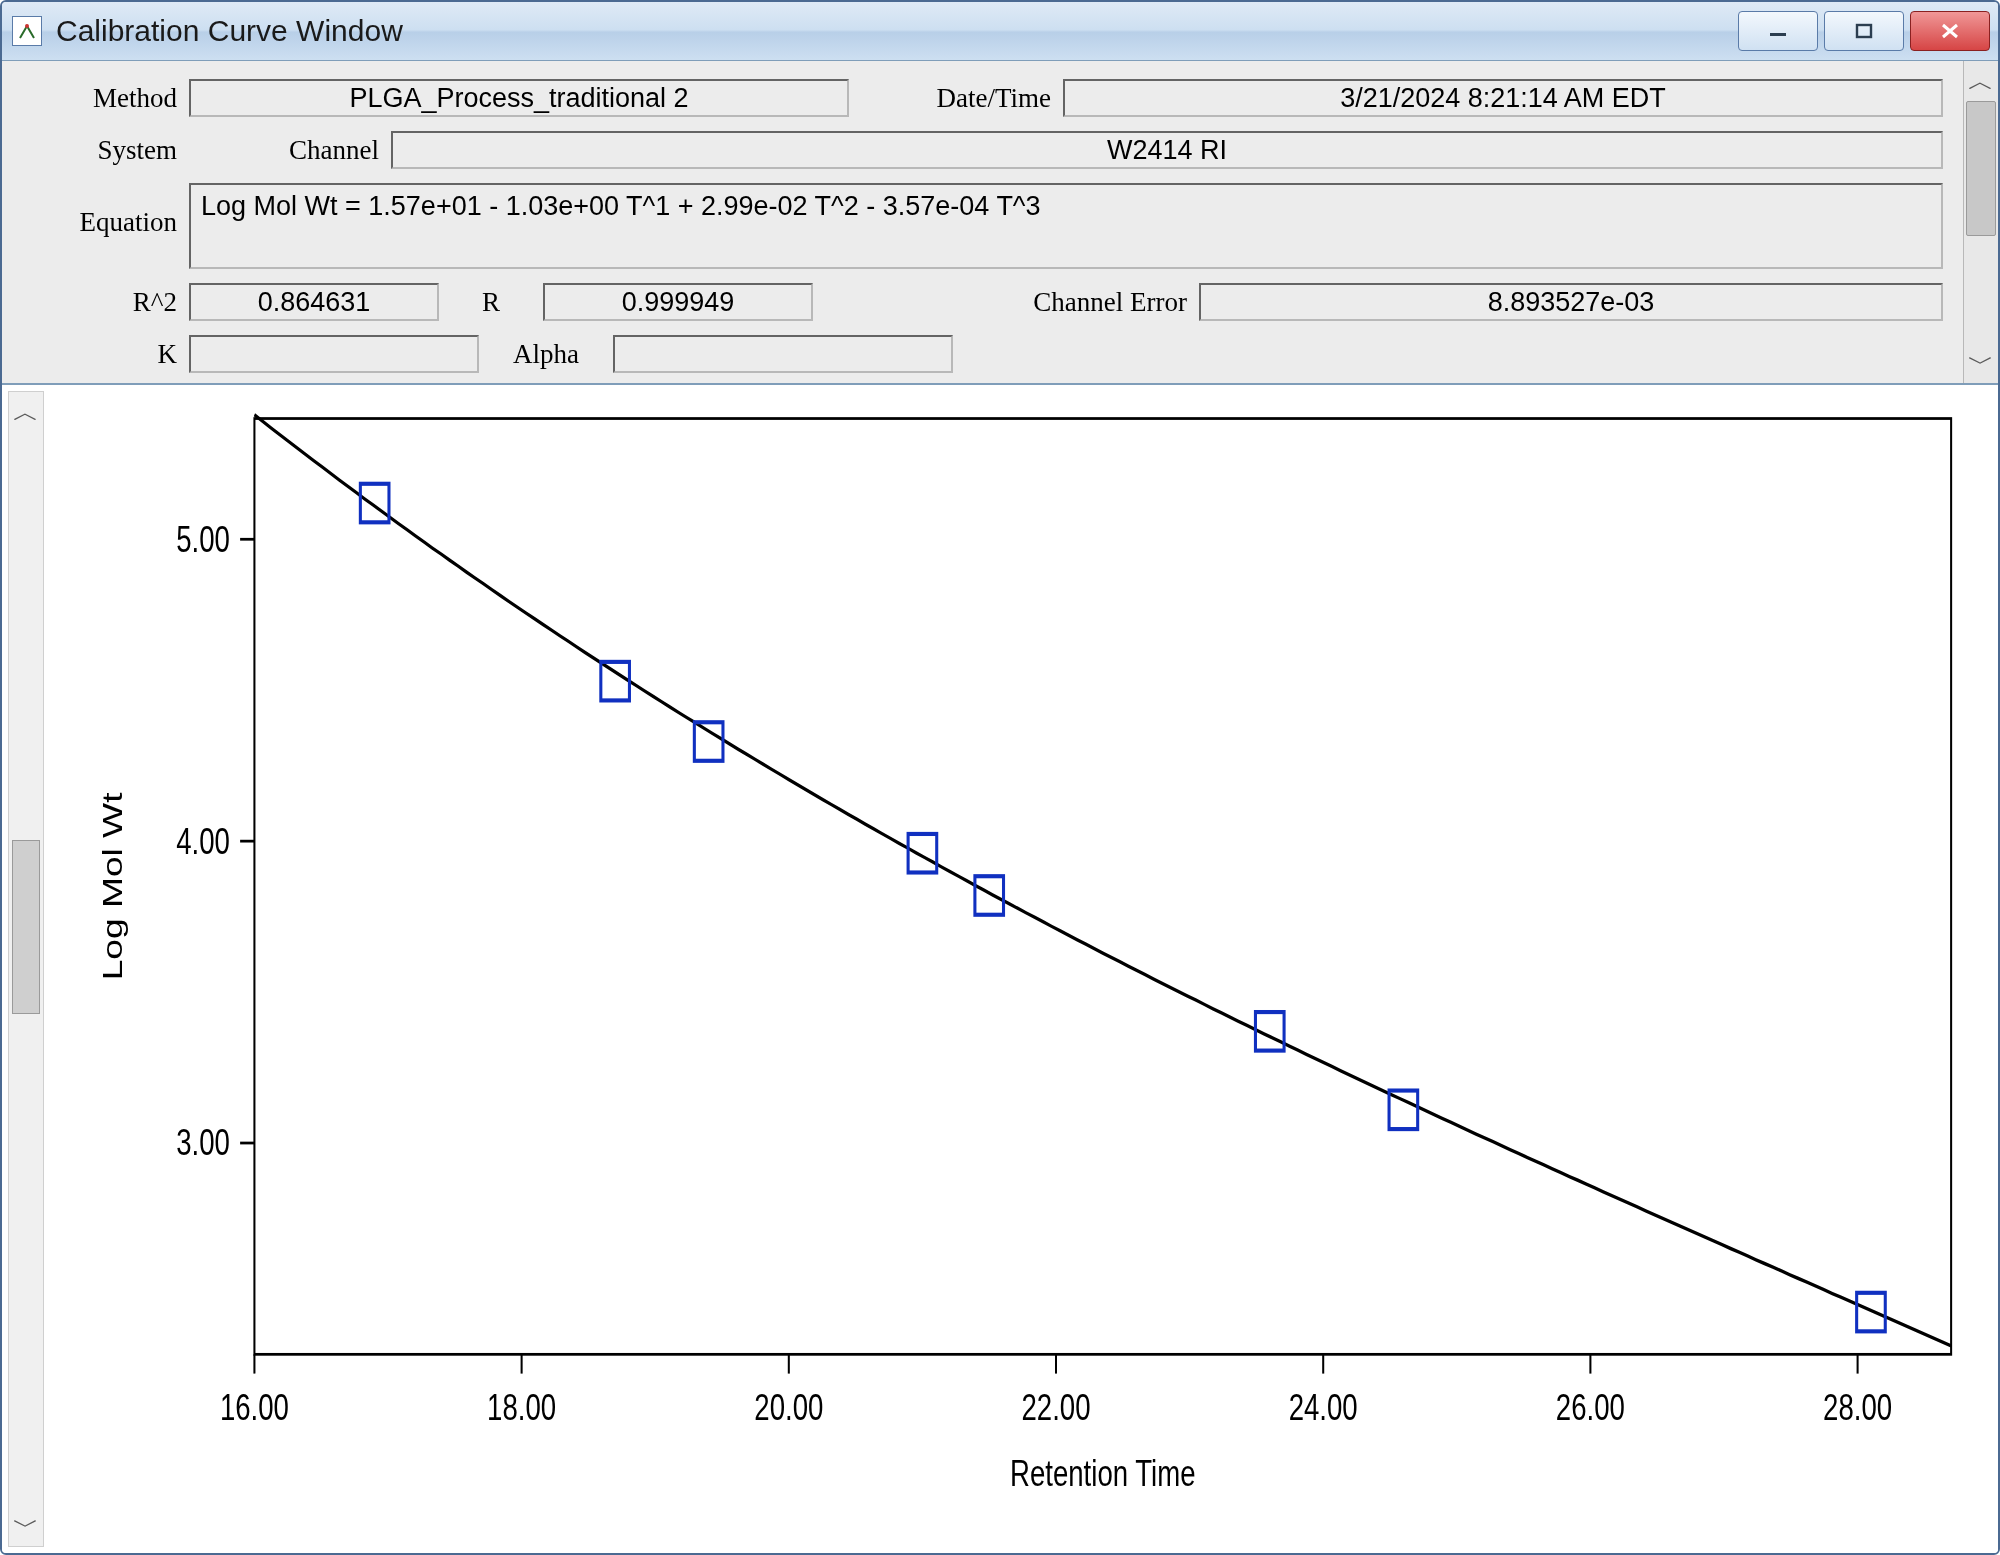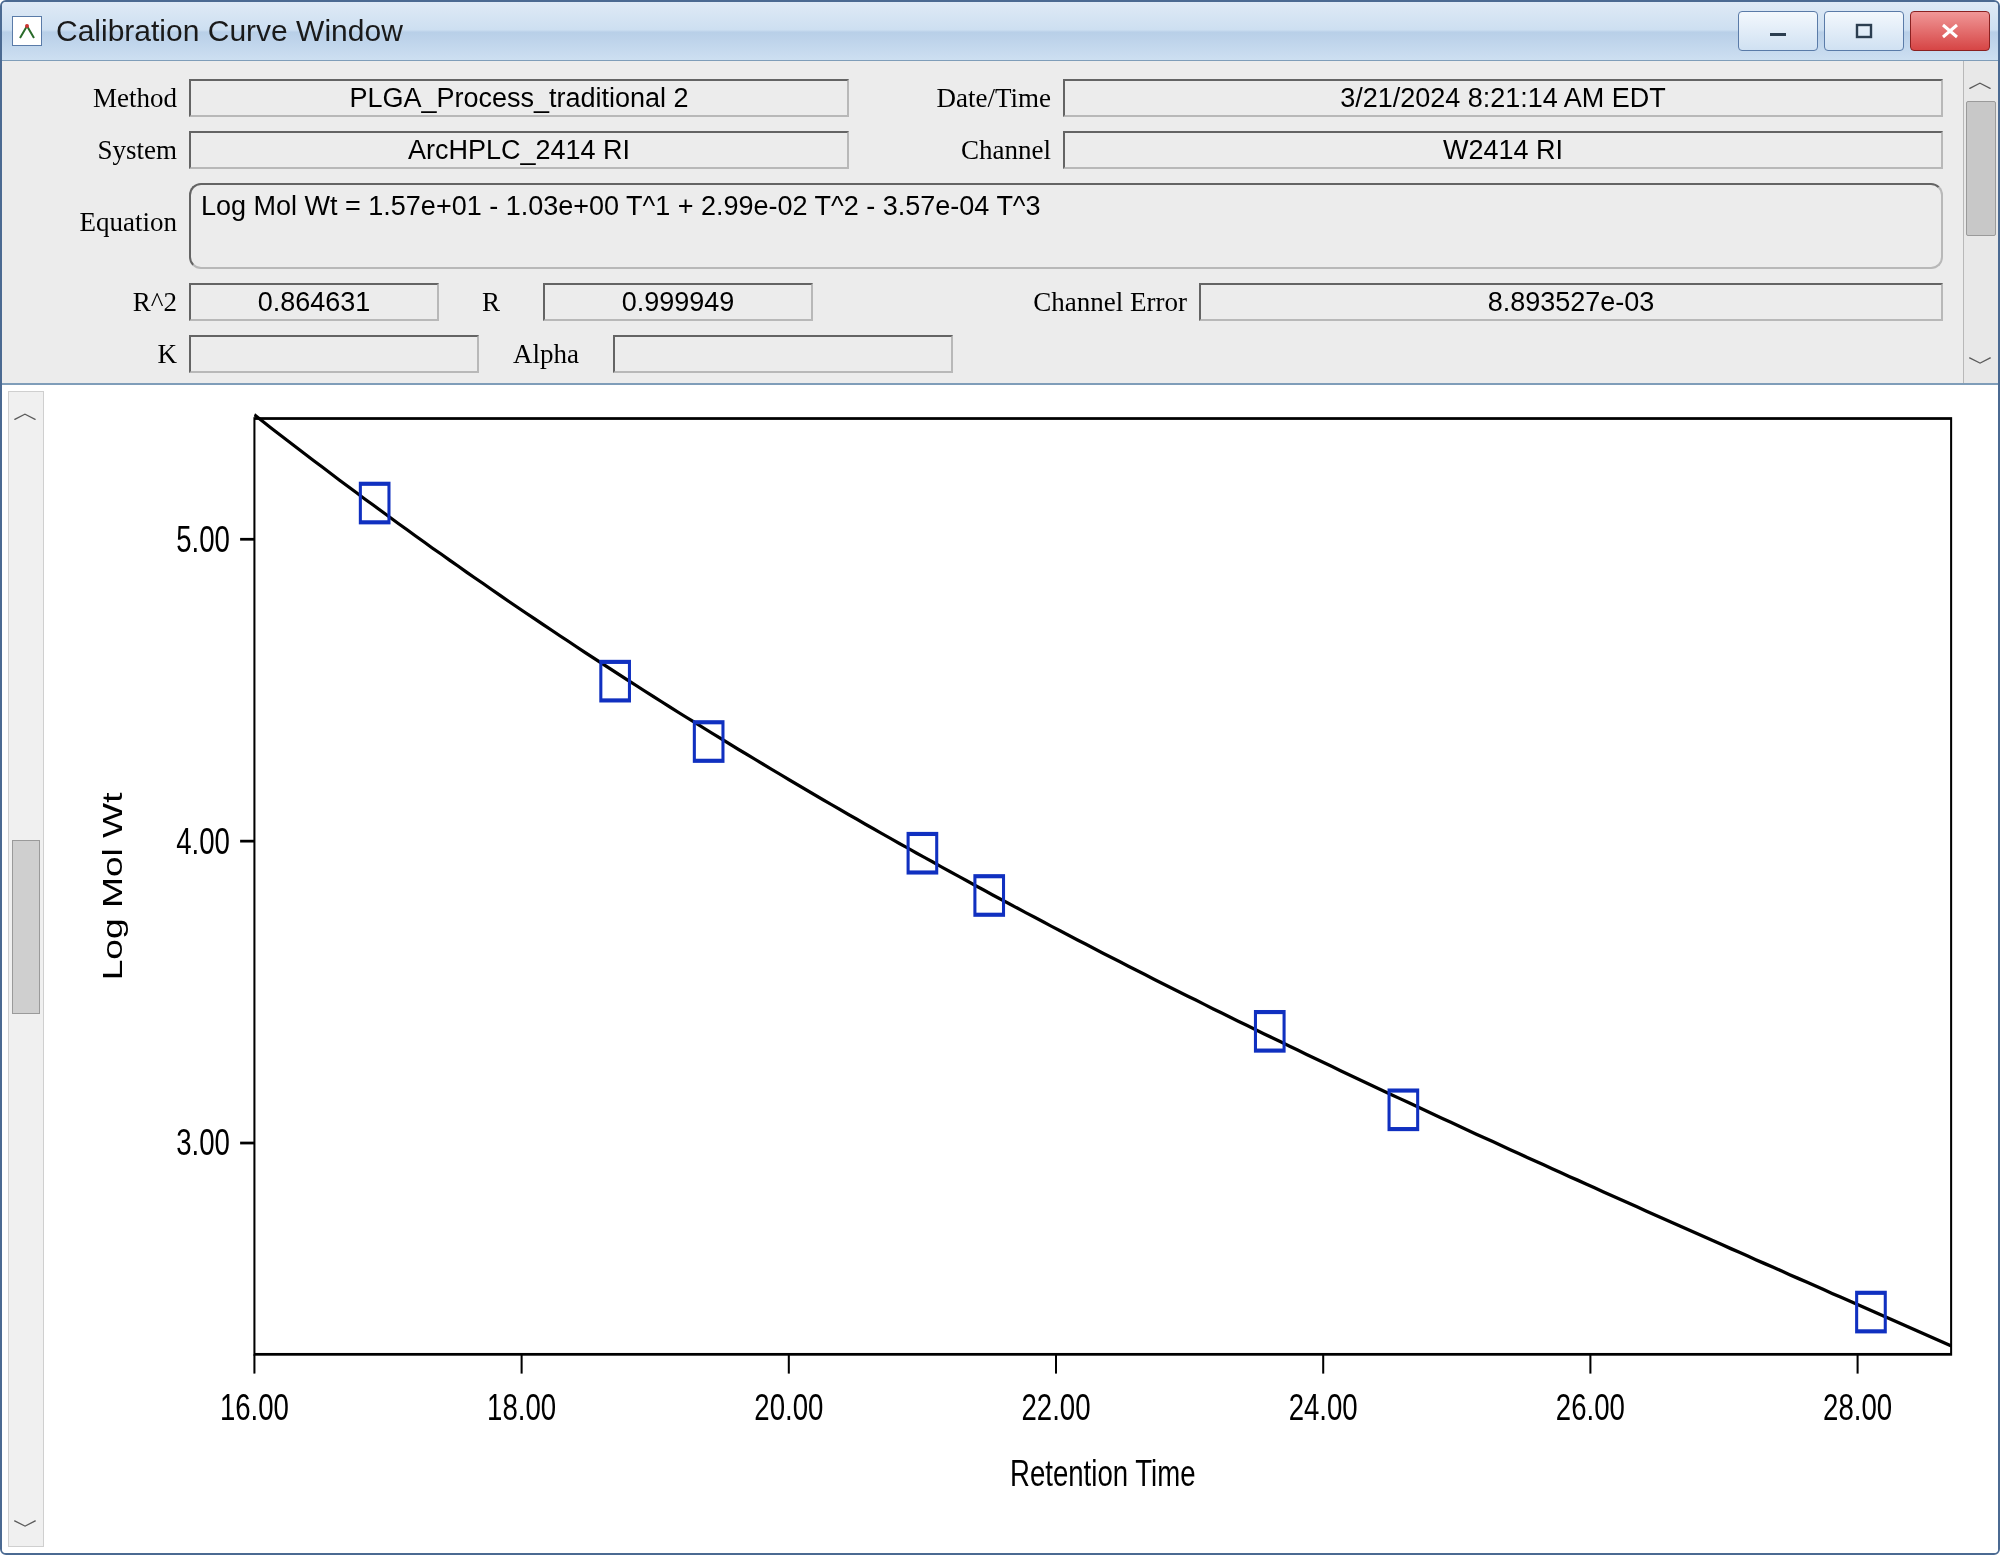--- a/index.html
+++ b/index.html
@@ -69,21 +69,21 @@
   .row{display:flex;align-items:center;margin-bottom:14px;gap:12px;}
   .lbl{text-align:right;min-width:160px;font-family:Liberation Serif, serif;}
   .fld{
     border:2px inset #b8b8b8;
     background:#ececec;
     height:38px;
     display:flex;align-items:center;justify-content:center;
     padding:0 10px;
     box-sizing:border-box;
   }
-  .fld.left{justify-content:flex-start;border-radius:12px;}
+  .fld.left{justify-content:flex-start;}
   .fld.big{height:86px;align-items:flex-start;padding-top:6px;}
   
   .chart-wrap{
     flex:1;display:flex;
     background:#fff;
     padding:6px;
   }
   .chart-vscroll{
     width:34px;background:#f0f0f0;border:1px solid #cfcfcf;
     display:flex;flex-direction:column;align-items:center;margin-right:6px;
@@ -137,21 +137,20 @@
 
       <div class="row">
         <div class="lbl" style="min-width:155px">Method</div>
         <div class="fld" style="width:660px">PLGA_Process_traditional 2</div>
         <div class="lbl" style="min-width:190px">Date/Time</div>
         <div class="fld" style="flex:1">3/21/2024 8:21:14 AM EDT</div>
       </div>
 
       <div class="row">
         <div class="lbl" style="min-width:155px">System</div>
-        <div class="fld" style="width:660px">ArcHPLC_2414 RI</div>
         <div class="lbl" style="min-width:190px">Channel</div>
         <div class="fld" style="flex:1">W2414 RI</div>
       </div>
 
 
       <div class="row" style="align-items:flex-start">
         <div class="lbl" style="min-width:155px;padding-top:24px">Equation</div>
         <div class="fld big left" style="flex:1">Log Mol Wt = 1.57e+01 - 1.03e+00 T^1 + 2.99e-02 T^2 - 3.57e-04 T^3</div>
       </div>
 

